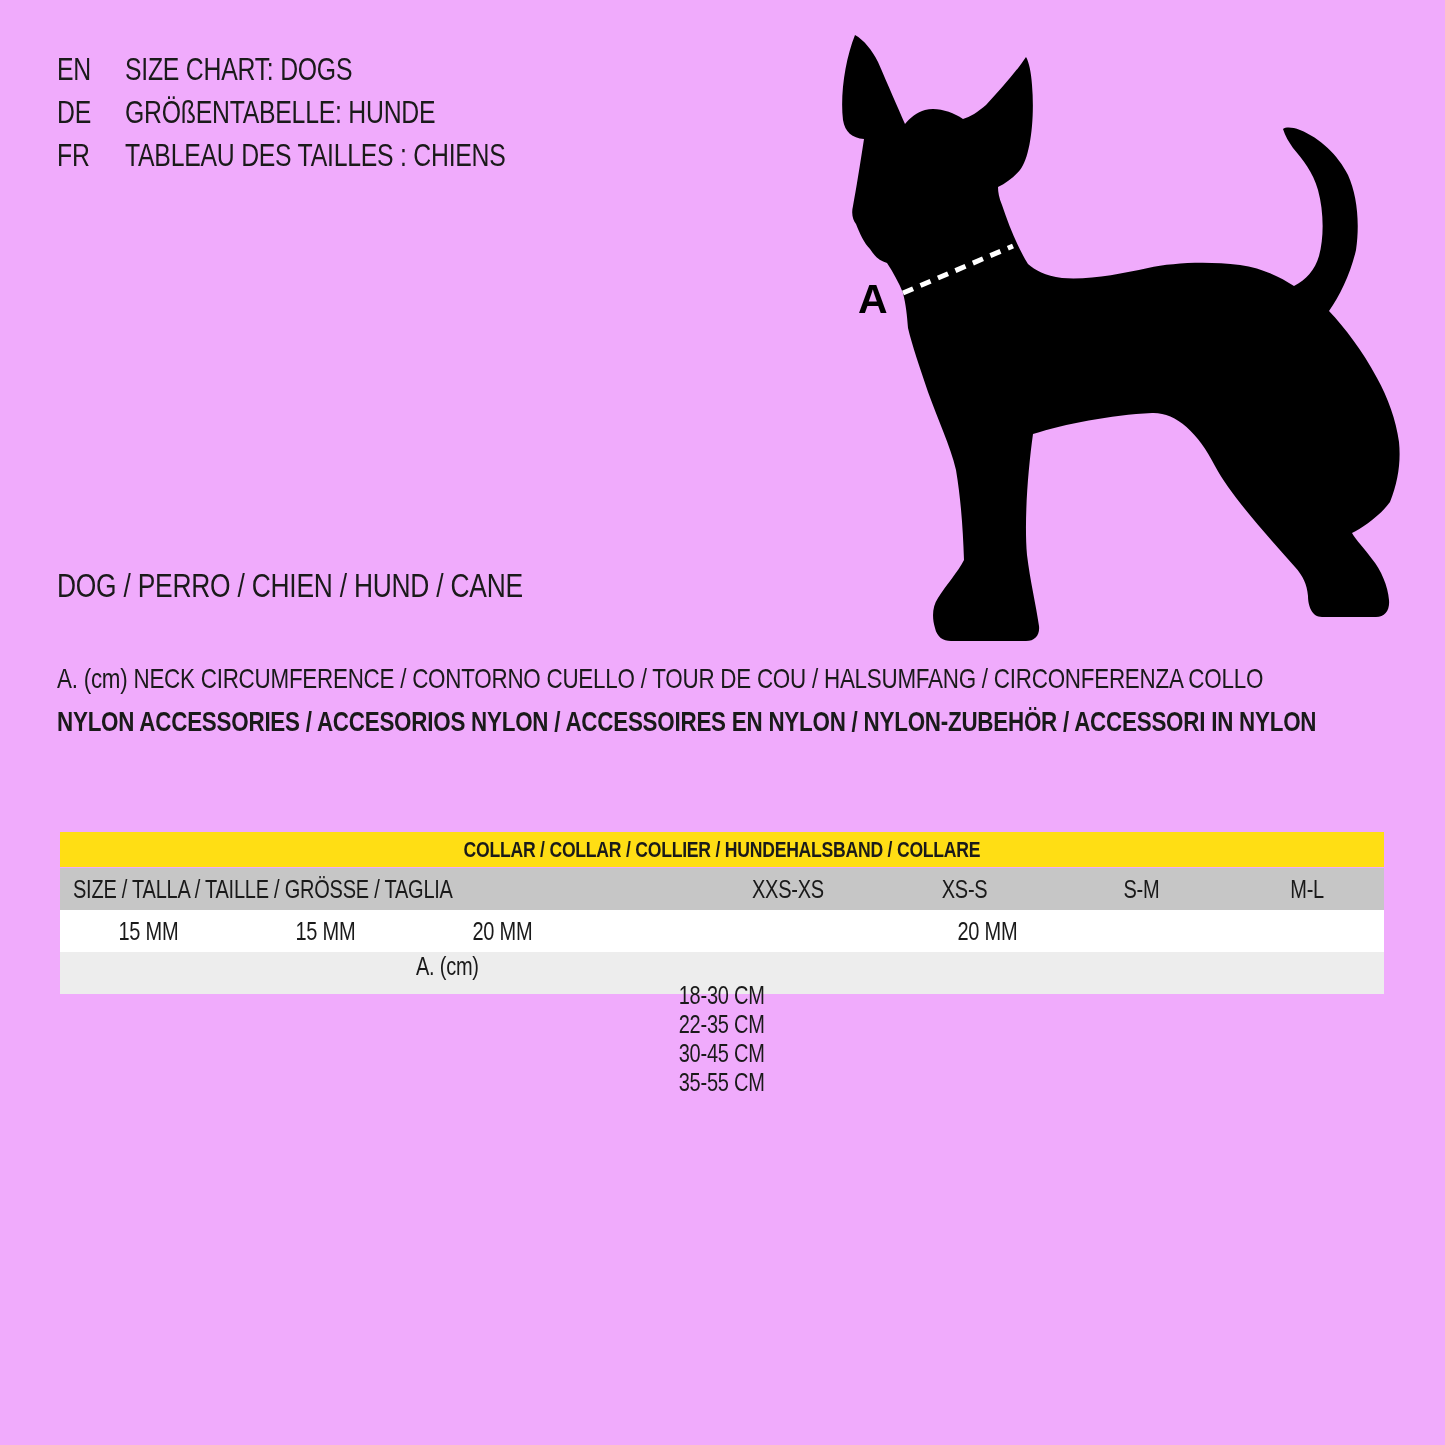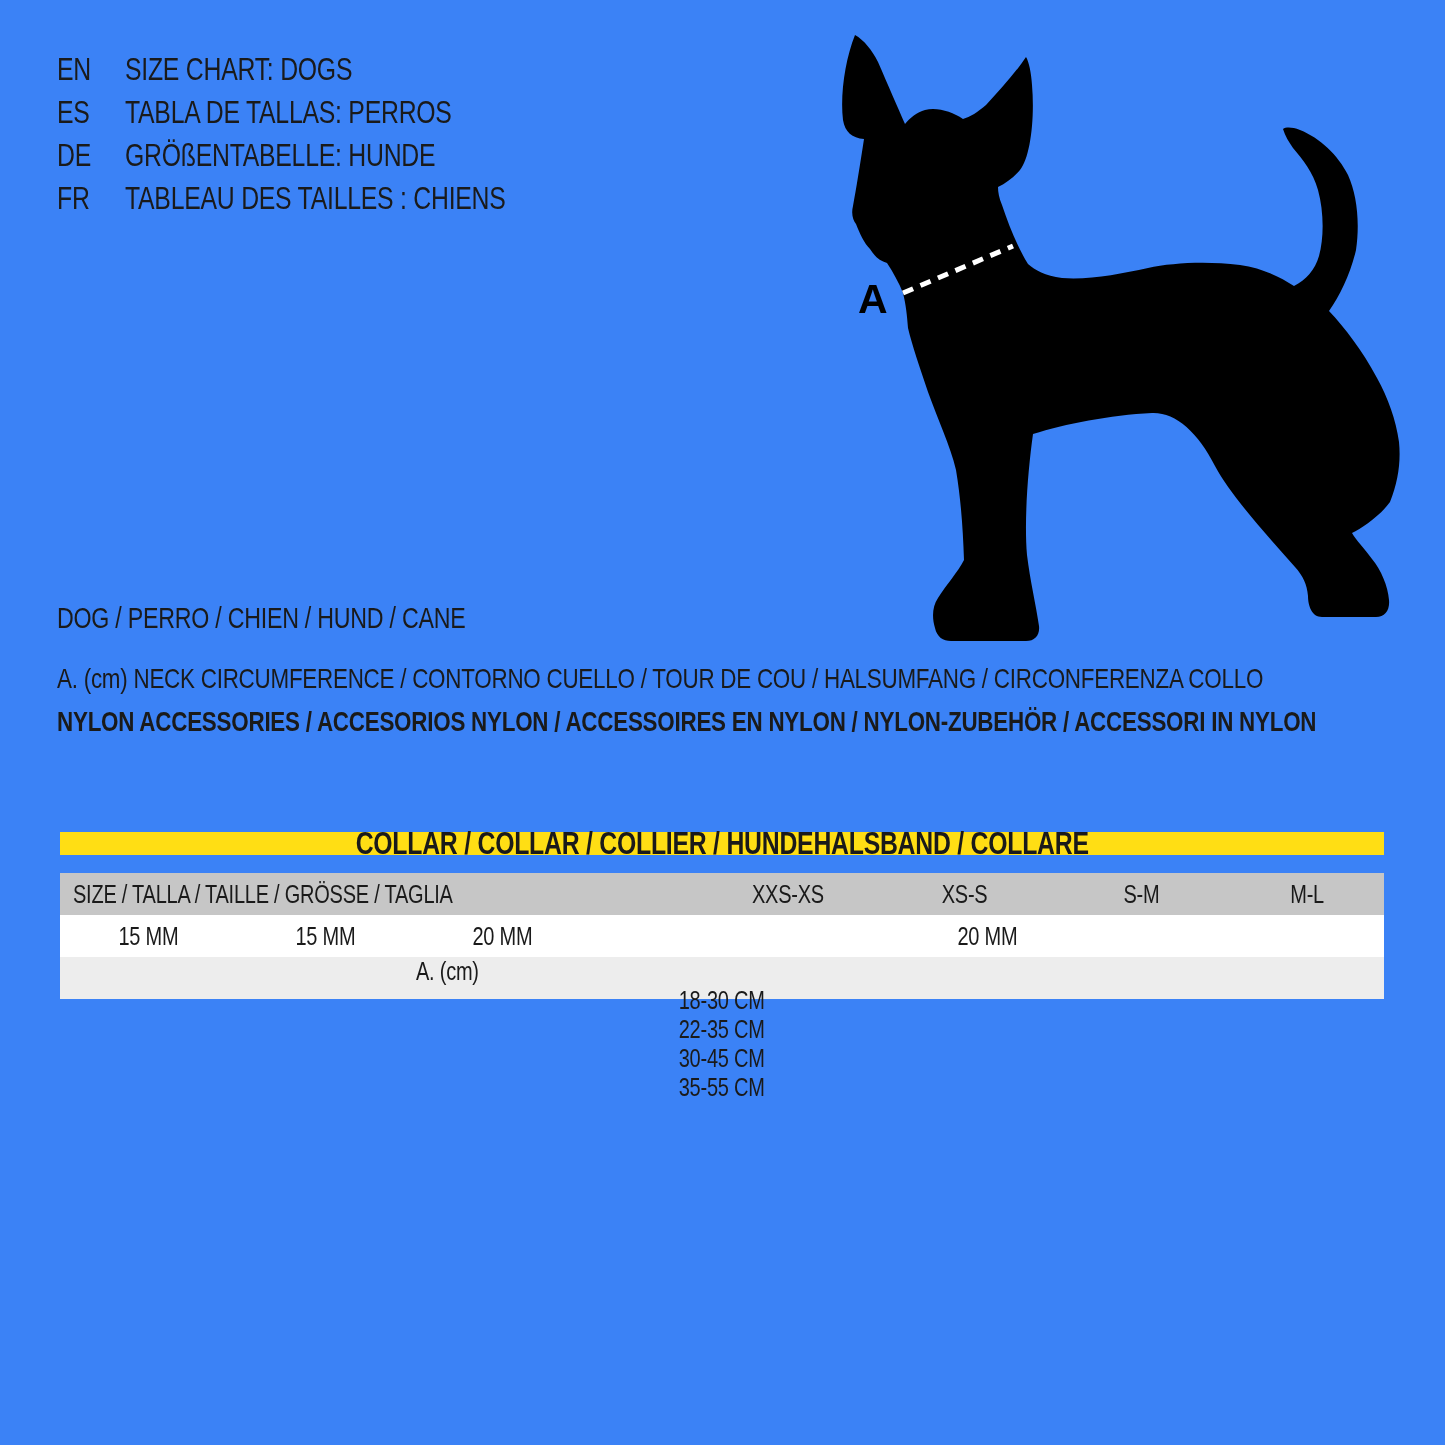--- a/index.html
+++ b/index.html
@@ -4,21 +4,21 @@
 <style>
   * { margin: 0; padding: 0; box-sizing: border-box; }
   html, body { background: #ffffff; }
   body {
     width: 1445px; height: 1445px;
     position: relative;
     font-family: "Liberation Sans", sans-serif;
     color: #1a1a1a;
     overflow: hidden;
   }
-  .canvas { position: absolute; inset: 0; background: #3b82f6; }
+  .canvas { position: absolute; inset: 0; background: #f0abfc; }
 
   
   .cx {
     display: inline-block;
     white-space: nowrap;
     letter-spacing: -0.3px;
     transform: scaleX(0.8);
     transform-origin: 0 50%;
   }
   .cx-c { transform-origin: 50% 50%; }
@@ -26,54 +26,50 @@
   
   .lang-list { position: absolute; left: 57px; top: 48px; }
   .lang-row { display: flex; align-items: center; height: 43px; font-size: 31px; }
   .lang-code { width: 68px; }
 
   
   .dog-figure { position: absolute; left: 828px; top: 20px; width: 585px; height: 625px; }
   .dog-figure svg { display: block; width: 100%; height: 100%; }
 
   
-  .dog-caption { position: absolute; left: 57px; top: 600px; font-size: 29px; line-height: 36px; }
+  .dog-caption { position: absolute; left: 57px; top: 568px; font-size: 33px; line-height: 36px; }
   .note { position: absolute; left: 57px; font-size: 28px; line-height: 34px; white-space: nowrap; }
   .note-measurement { top: 662px; }
   .note-material { top: 705px; font-weight: bold; }
 
   
   .size-table { position: absolute; left: 60px; top: 832px; width: 1324px; font-size: 25px; }
   .t-header {
-    height: 23px; background: #ffde14;
+    height: 35px; background: #ffde14;
     display: flex; align-items: center; justify-content: center;
-    font-weight: bold; font-size: 31px;
-    margin-bottom: 18px;
+    font-weight: bold; font-size: 22px;
+    margin-bottom: 1px;
   }
   .t-row { display: flex; align-items: center; height: 42px; }
   .t-row.r0 { background: #c6c6c6; }
   .t-row.r1 { background: #ffffff; }
   .t-row.r2 { background: #ededed; flex-direction: column; }
   .t-label { width: 639px; padding-left: 13px; flex: 0 0 auto; }
   .t-cell { width: 177px; flex: 0 0 auto; display: flex; justify-content: center; align-items: center; }
   .t-cell.last { width: auto; flex: 1 1 auto; }
 </style>
 </head>
 <body>
 
 <div class="canvas">
 
   <div class="lang-list">
     <div class="lang-row">
       <span class="lang-code cx">EN</span>
       <span class="lang-label cx">SIZE CHART: DOGS</span>
-    </div>
-    <div class="lang-row">
-      <span class="lang-code cx">ES</span>
-      <span class="lang-label cx">TABLA DE TALLAS: PERROS</span>
     </div>
     <div class="lang-row">
       <span class="lang-code cx">DE</span>
       <span class="lang-label cx">GRÖßENTABELLE: HUNDE</span>
     </div>
     <div class="lang-row">
       <span class="lang-code cx">FR</span>
       <span class="lang-label cx">TABLEAU DES TAILLES : CHIENS</span>
     </div>
   </div>

